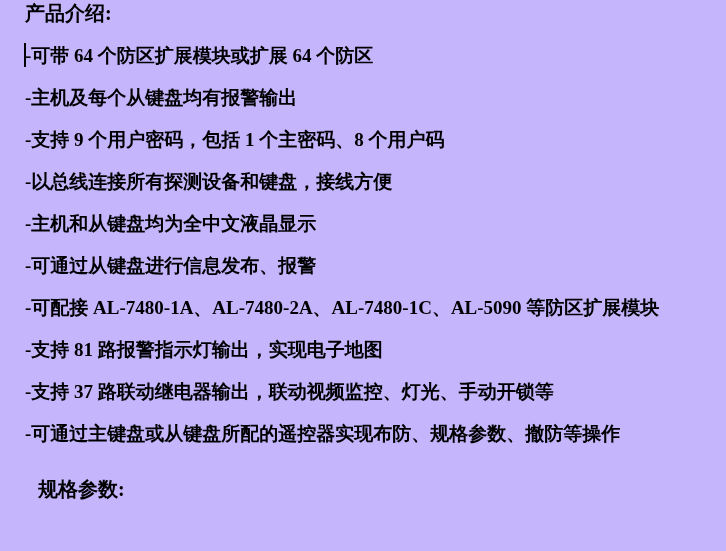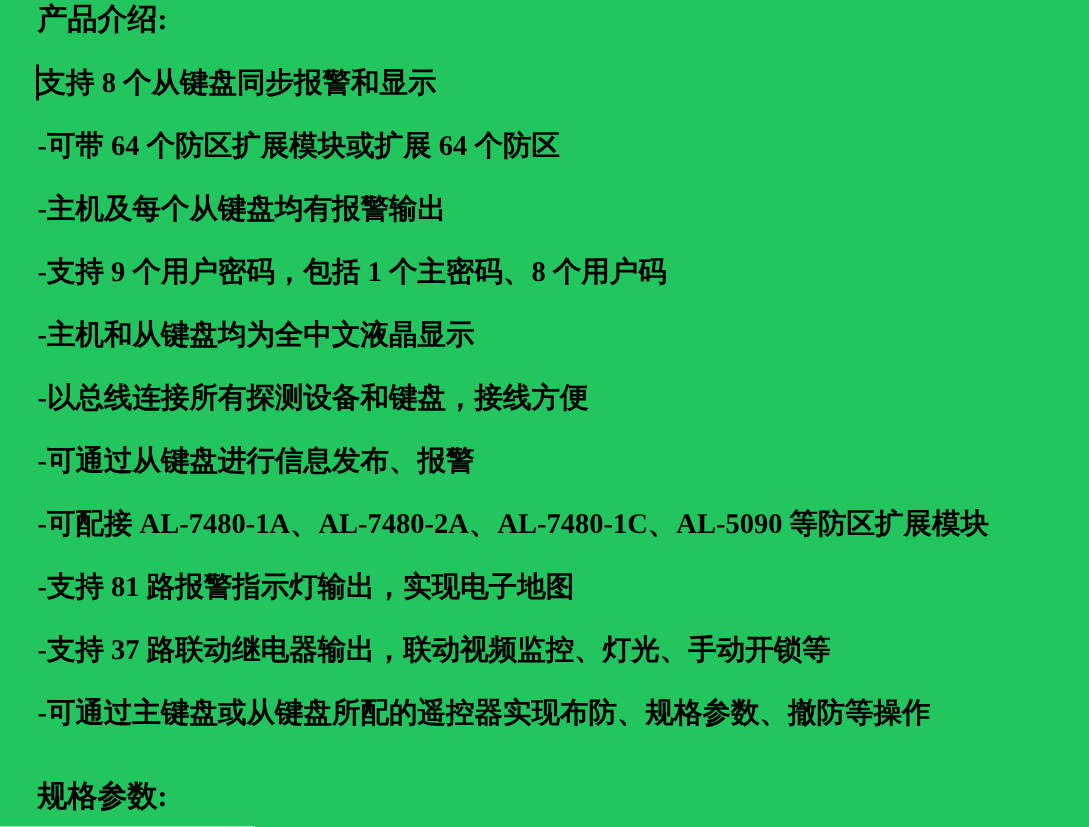--- a/index.html
+++ b/index.html
@@ -1,20 +1,20 @@
 <!DOCTYPE html>
 <html><head>
 <meta charset="utf-8">
 <style>
   html, body { margin: 0; padding: 0; background: #ffffff; }
   .page {
     position: relative;
     width: 726px;
     height: 551px;
-    background: #22c55e;
+    background: #c4b5fd;
     box-sizing: border-box;
     padding: 4px 10px 0 25px;
     font-family: "Liberation Serif", "DejaVu Serif", serif;
     font-weight: 700;
     color: #000000;
     overflow: hidden;
   }
   .heading {
     margin: 0 0 23px 0;
     font-size: 20px;
@@ -22,44 +22,44 @@
     white-space: nowrap;
   }
   .line {
     margin: 0 0 23px 0;
     font-size: 19px;
     line-height: 19px;
     white-space: nowrap;
   }
   .heading2 {
     margin-top: 37px;
+    margin-left: 13px;
   }
   .caret {
     position: absolute;
     left: 24px;
     top: 43px;
     width: 2px;
     height: 24px;
     background: #000000;
   }
 </style>
 </head>
 <body>
 
 <div class="page">
   <div class="caret"></div>
 
   <p class="heading">产品介绍:</p>
 
-  <p class="line">支持 8 个从键盘同步报警和显示</p>
   <p class="line">-可带 64 个防区扩展模块或扩展 64 个防区</p>
   <p class="line">-主机及每个从键盘均有报警输出</p>
   <p class="line">-支持 9 个用户密码，包括 1 个主密码、8 个用户码</p>
+  <p class="line">-以总线连接所有探测设备和键盘，接线方便</p>
   <p class="line">-主机和从键盘均为全中文液晶显示</p>
-  <p class="line">-以总线连接所有探测设备和键盘，接线方便</p>
   <p class="line">-可通过从键盘进行信息发布、报警</p>
   <p class="line">-可配接 AL-7480-1A、AL-7480-2A、AL-7480-1C、AL-5090 等防区扩展模块</p>
   <p class="line">-支持 81 路报警指示灯输出，实现电子地图</p>
   <p class="line">-支持 37 路联动继电器输出，联动视频监控、灯光、手动开锁等</p>
   <p class="line">-可通过主键盘或从键盘所配的遥控器实现布防、规格参数、撤防等操作</p>
 
   <p class="heading heading2">规格参数:</p>
 </div>
 
 </body></html>

